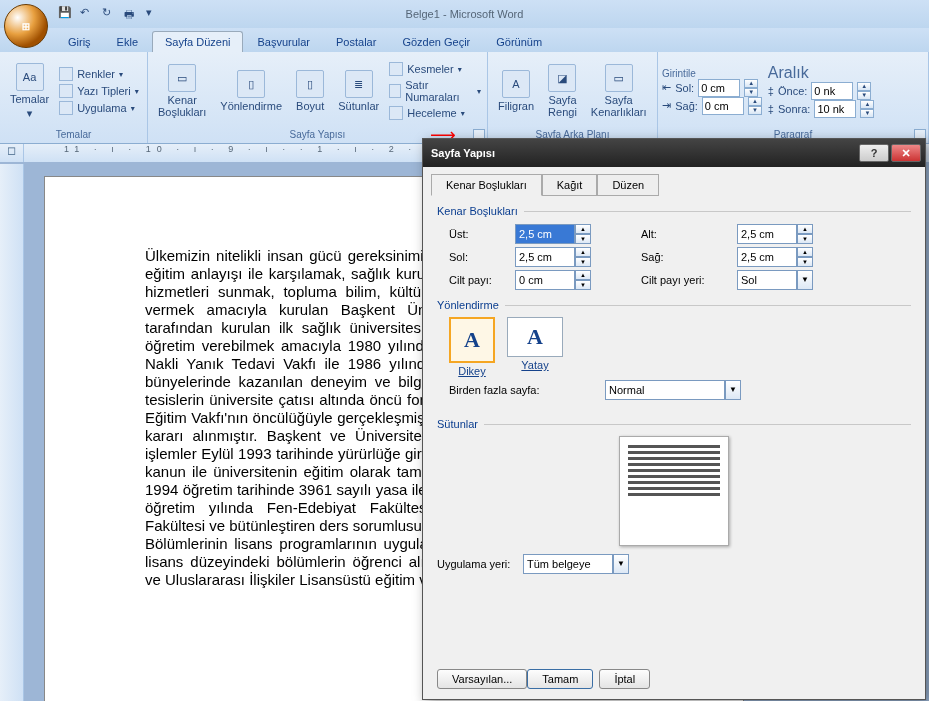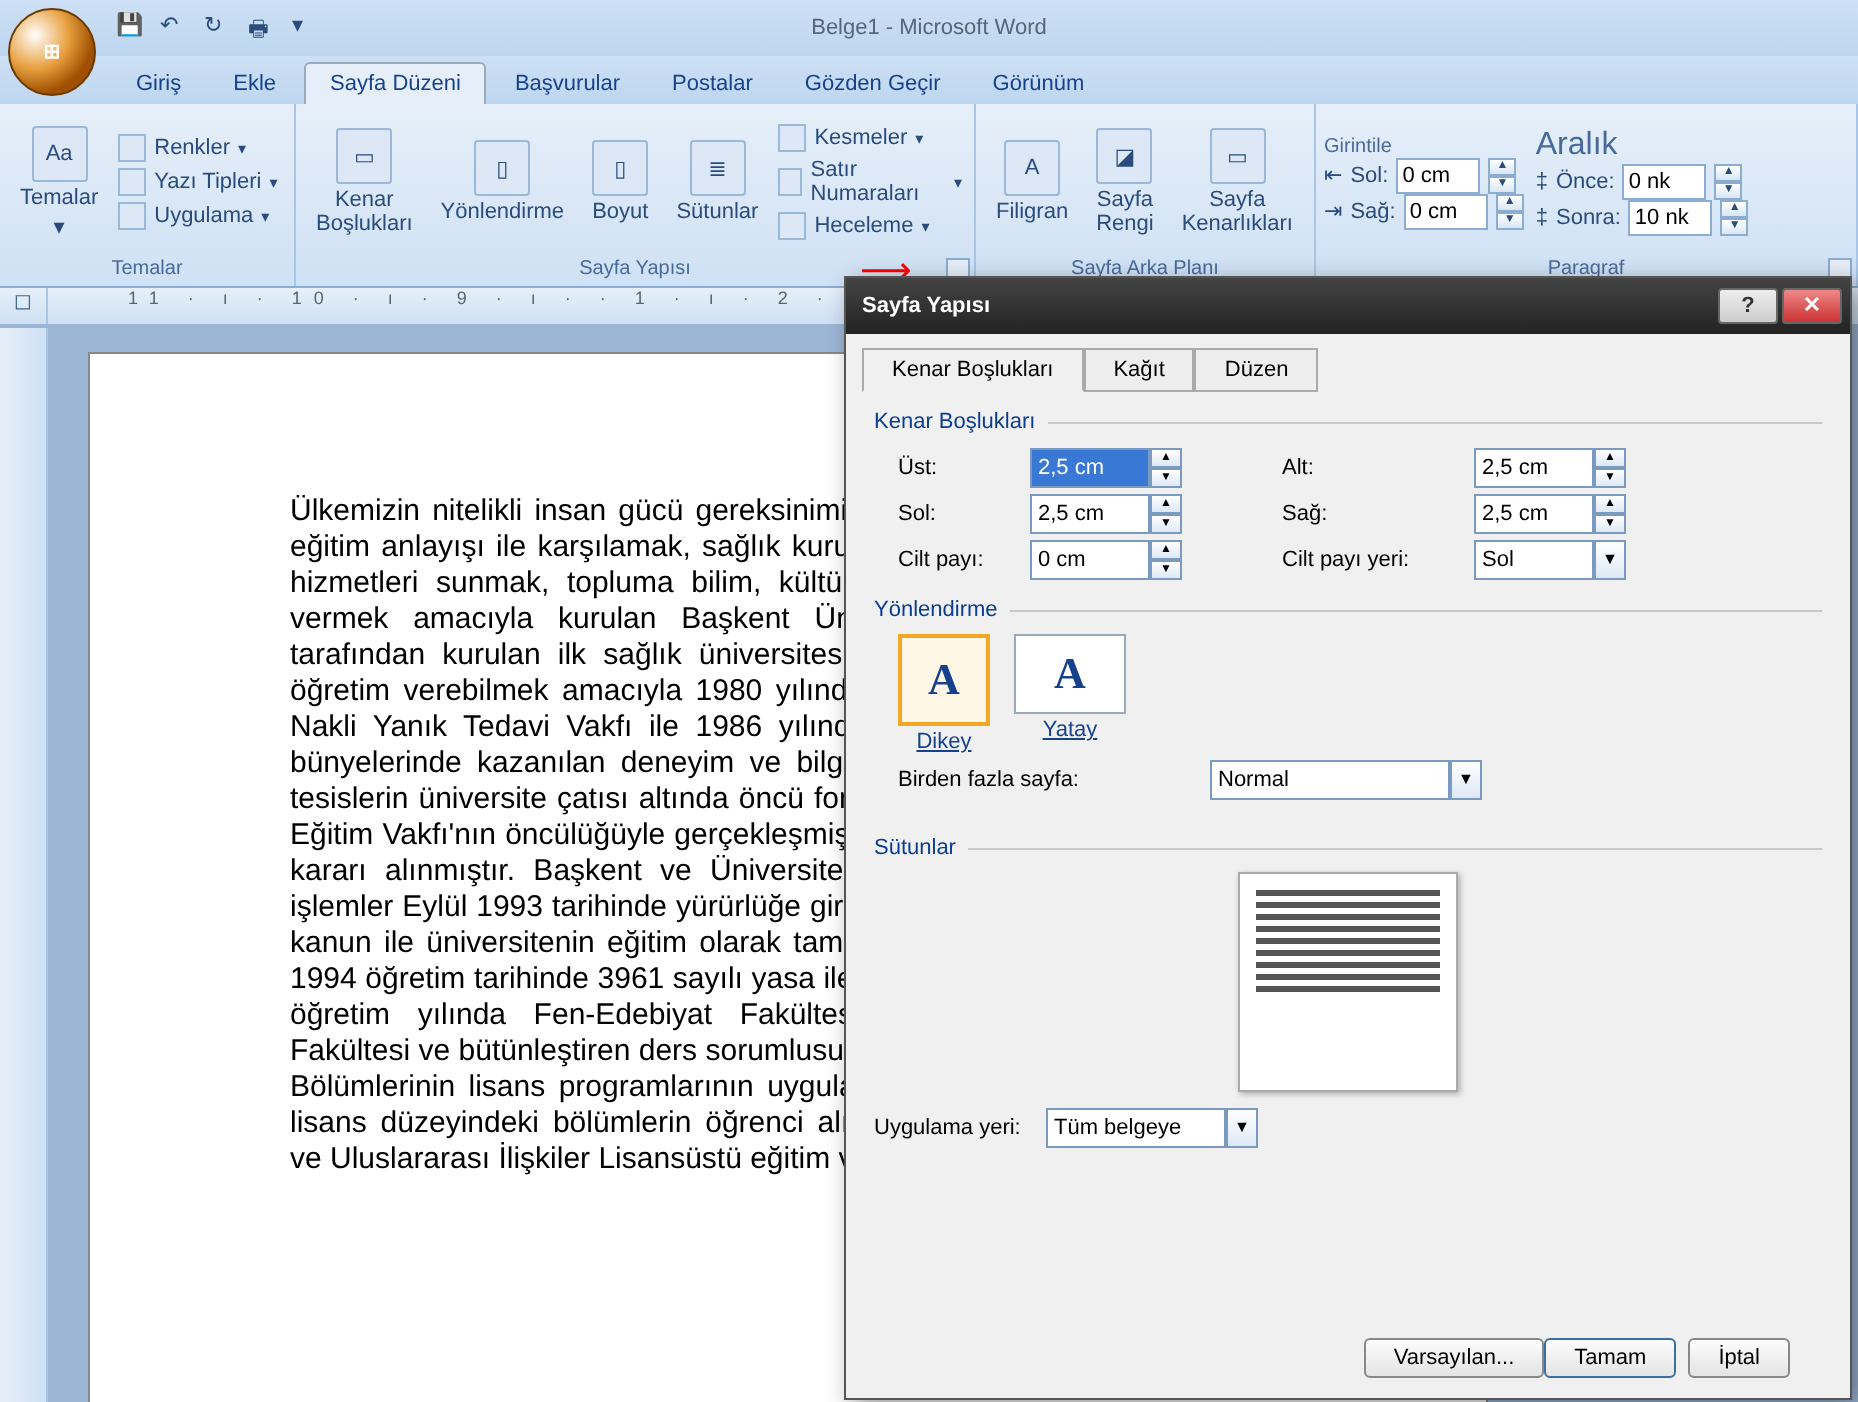--- a/index.html
+++ b/index.html
@@ -60,21 +60,21 @@
 .orient .box{width:46px;height:46px;border:1px solid #9ab;background:#fff;display:flex;align-items:center;justify-content:center;font-family:serif;font-size:22px;font-weight:bold}
 .orient.active .box{border:2px solid #f5a623;background:#fef7e6}
 .orient .olabel{text-decoration:underline;margin-top:2px}
 .combo{display:flex}
 .combo input{width:120px;height:20px;border:1px solid #7a9ac0;padding:0 3px;background:#fff}
 .combo .cbtn{width:16px;height:20px;border:1px solid #7a9ac0;background:linear-gradient(#fff,#dde8f5);text-align:center;font-size:8px;line-height:18px}
 .preview{width:110px;height:110px;border:1px solid #aaa;background:#fff;margin:6px auto;box-shadow:1px 1px 3px rgba(0,0,0,.3);padding:8px;display:flex;flex-direction:column;gap:3px}
 .preview div{height:3px;background:#555}
 .preview .half{width:48%}
 .preview .row{display:flex;justify-content:space-between}
-.dfoot{position:absolute;bottom:10px;left:14px;right:30px;display:flex;justify-content:flex-end;align-items:center}
+.dfoot{position:absolute;bottom:10px;left:14px;right:30px;display:flex;justify-content:flex-start;align-items:center}
 .btn{padding:3px 14px;border:1px solid #888;background:linear-gradient(#fdfdfd,#e4e4e4);border-radius:3px;cursor:pointer}
 .btn.primary{border:1px solid #3a6ea5}
 .miccol{display:flex;flex-direction:column;gap:1px}
 </style>
 </head>
 <body>
 
 <div class="titlebar">
   <div class="orb">
       <span>⊞</span>

